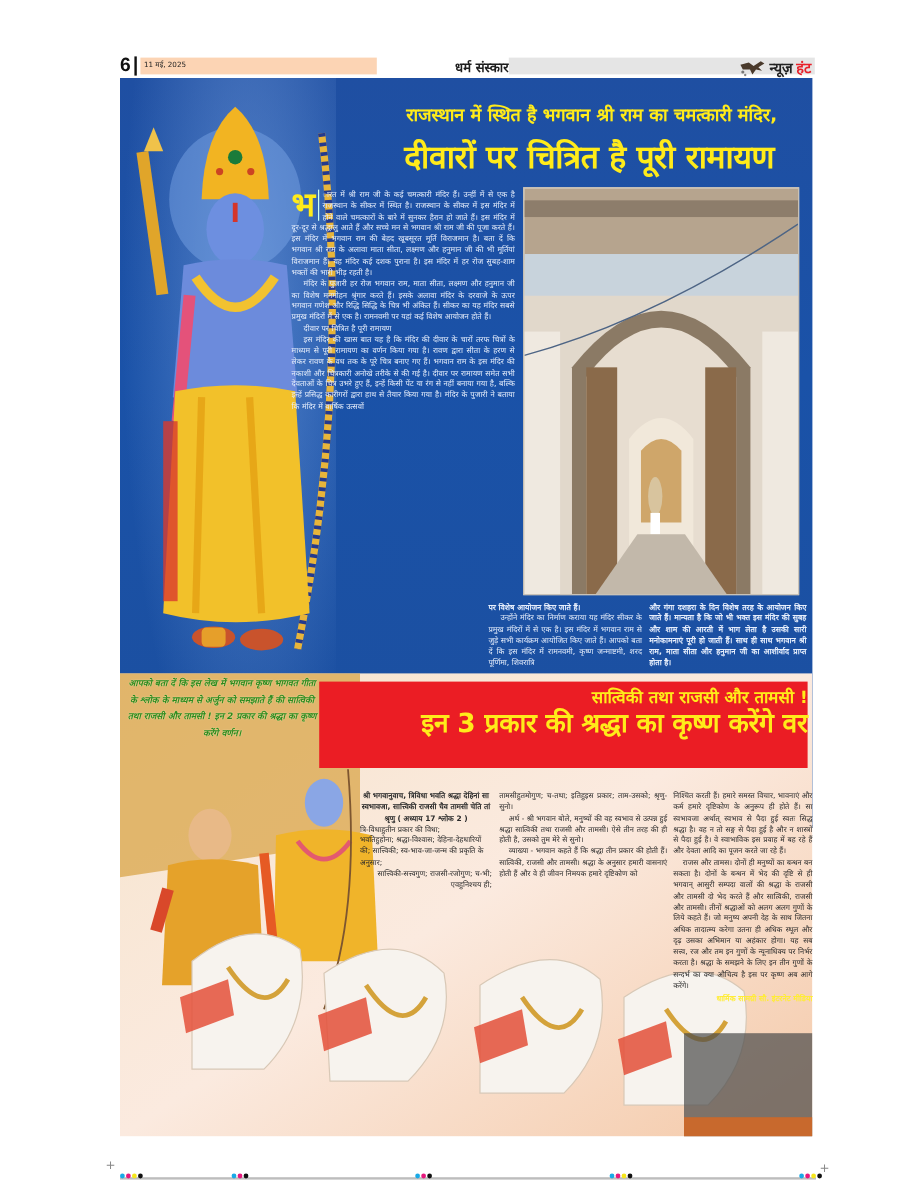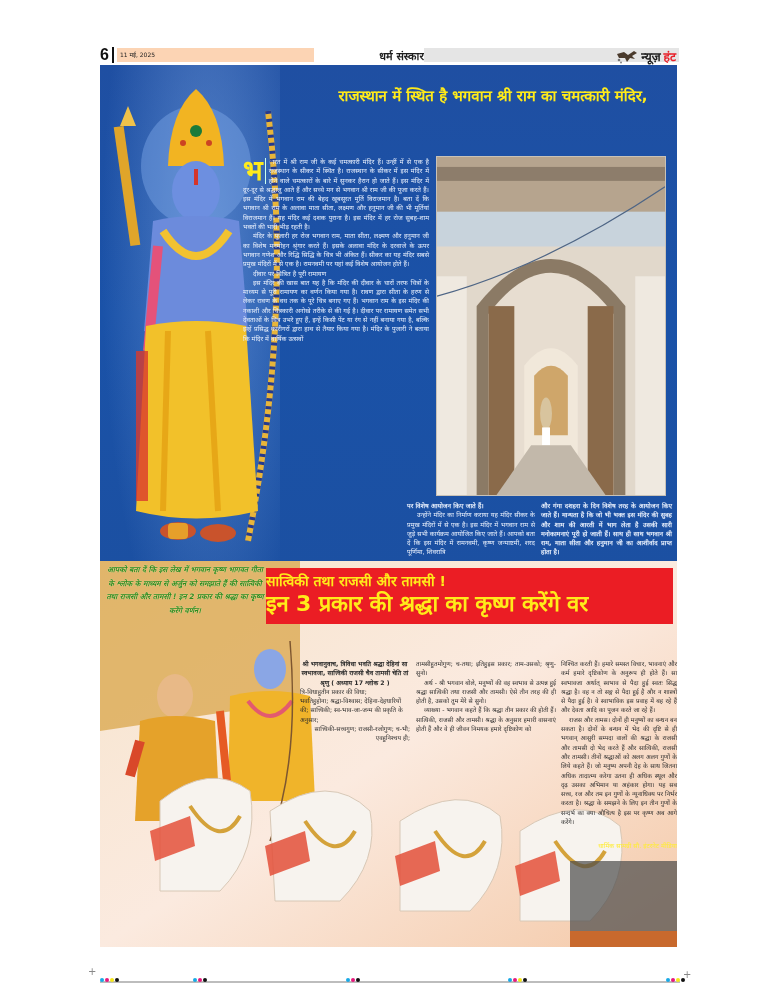--- a/index.html
+++ b/index.html
@@ -34,33 +34,33 @@
   .temple-photo { position: absolute; left: 336px; top: 91px; width: 230px; height: 340px; background: #d8cdbd; overflow: hidden; border: 1px solid #c9c2b7; }
   .col-b { position: absolute; left: 307px; top: 437px; width: 128px; text-align: justify; }
   .col-c { position: absolute; left: 441px; top: 437px; width: 131px; text-align: justify; }
   .col-b p, .col-c p { text-indent: 10px; }
   .col-b p.cont, .col-c p.cont { text-indent: 0; font-weight: bold; }
 
   
   .krishna-img { position: absolute; left: 100px; top: 561px; width: 577px; height: 386px; overflow: hidden; }
   .caption-box { position: absolute; left: 100px; top: 561px; width: 170px; height: 60px; padding: 2px 4px; text-align: center; color: #2d8a1c; font-style: italic; font-weight: 700; font-size: 7.4px; line-height: 13.5px; text-shadow: 0 0 1px #fff3c4; }
 
-  .red-banner { position: absolute; left: 266px; top: 568px; width: 407px; height: 56px; background: #eb1d24; text-align: left; }
+  .red-banner { position: absolute; left: 266px; top: 568px; width: 407px; height: 72px; background: #eb1d24; text-align: right; }
   .rb1 { color: #ffeb1a; font-weight: 700; font-size: 14px; padding-top: 3px; }
   .rb2 { color: #ffeb1a; font-weight: 700; font-size: 22px; line-height: 28px; letter-spacing: -0.2px; }
 
   .gita-text { color: #2a2a2a; font-size: 6.2px; line-height: 9.3px; }
   .gcol-a { position: absolute; left: 300px; top: 659px; width: 110px; }
   .gcol-a .bold { font-weight: 700; text-align: center; }
   .gcol-a .verse { text-align: left; }
   .gcol-b { position: absolute; left: 416px; top: 659px; width: 140px; text-align: justify; }
   .gcol-c { position: absolute; left: 561px; top: 659px; width: 116px; text-align: justify; }
   .gcol-b p, .gcol-c p { text-indent: 8px; }
   .gcol-b p.cont, .gcol-c p.cont { text-indent: 0; }
-  .credit { color: #ffec36; font-weight: 400; font-size: 6.4px; text-align: right; margin-top: 16px; }
+  .credit { color: #ffec36; font-weight: 700; font-size: 6.4px; text-align: right; margin-top: 2px; }
 
   
   .reg-line { position: absolute; left: 100px; top: 981px; width: 580px; height: 2px; background: #bdbdbd; }
   .reg-dots { position: absolute; top: 978px; display: flex; gap: 1px; }
   .reg-dots span { width: 4px; height: 4px; border-radius: 50%; display: block; }
   .cross { position: absolute; color: #888; font-size: 10px; line-height: 10px; }
 </style>
 </head>
 <body>
 
@@ -110,20 +110,21 @@
     <path d="M60 260 L55 440" stroke="#e7a717" stroke-width="6"></path>
     <path d="M100 260 L110 440" stroke="#e7a717" stroke-width="6"></path>
     <rect x="28" y="280" width="12" height="150" fill="#d9392d" opacity=".8"></rect>
 
     <ellipse cx="70" cy="460" rx="18" ry="9" fill="#c9532c"></ellipse>
     <ellipse cx="110" cy="462" rx="18" ry="9" fill="#c9532c"></ellipse>
     <rect x="60" y="452" width="20" height="16" rx="4" fill="#f2c12a" opacity=".7"></rect>
   </svg>
 
   <div class="headline1">राजस्थान में स्थित है भगवान श्री राम का चमत्कारी मंदिर,</div>
+  <div class="headline2">दीवारों पर चित्रित है पूरी रामायण</div>
 
   <div class="col-a body-text">
     <span class="dropcap">भ</span>
     <p class="first">ारत में श्री राम जी के कई चमत्कारी मंदिर हैं। उन्हीं में से एक है राजस्थान के सीकर में स्थित है। राजस्थान के सीकर में इस मंदिर में होने वाले चमत्कारों के बारे में सुनकर हैरान हो जाते हैं। इस मंदिर में दूर-दूर से श्रद्धालु आते हैं और सच्चे मन से भगवान श्री राम जी की पूजा करते हैं। इस मंदिर में भगवान राम की बेहद खूबसूरत मूर्ति विराजमान है। बता दें कि भगवान श्री राम के अलावा माता सीता, लक्ष्मण और हनुमान जी की भी मूर्तियां विराजमान हैं। यह मंदिर कई दशक पुराना है। इस मंदिर में हर रोज सुबह-शाम भक्तों की भारी भीड़ रहती है।</p>
     <p>मंदिर के पुजारी हर रोज भगवान राम, माता सीता, लक्ष्मण और हनुमान जी का विशेष मनमोहन श्रृंगार करते हैं। इसके अलावा मंदिर के दरवाजे के ऊपर भगवान गणेश और रिद्धि सिद्धि के चित्र भी अंकित हैं। सीकर का यह मंदिर सबसे प्रमुख मंदिरों में से एक है। रामनवमी पर यहां कई विशेष आयोजन होते हैं।</p>
     <p>दीवार पर चित्रित है पूरी रामायण</p>
     <p>इस मंदिर की खास बात यह है कि मंदिर की दीवार के चारों तरफ चित्रों के माध्यम से पूरी रामायण का वर्णन किया गया है। रावण द्वारा सीता के हरण से लेकर रावण के वध तक के पूरे चित्र बनाए गए हैं। भगवान राम के इस मंदिर की नकाशी और चित्रकारी अनोखे तरीके से की गई है। दीवार पर रामायण समेत सभी देवताओं के चित्र उभरे हुए हैं, इन्हें किसी पेंट या रंग से नहीं बनाया गया है, बल्कि इन्हें प्रसिद्ध कारीगरों द्वारा हाथ से तैयार किया गया है। मंदिर के पुजारी ने बताया कि मंदिर में वार्षिक उत्सवों</p>
   </div>
 
   <svg class="temple-photo" viewBox="0 0 230 340" preserveAspectRatio="none">

